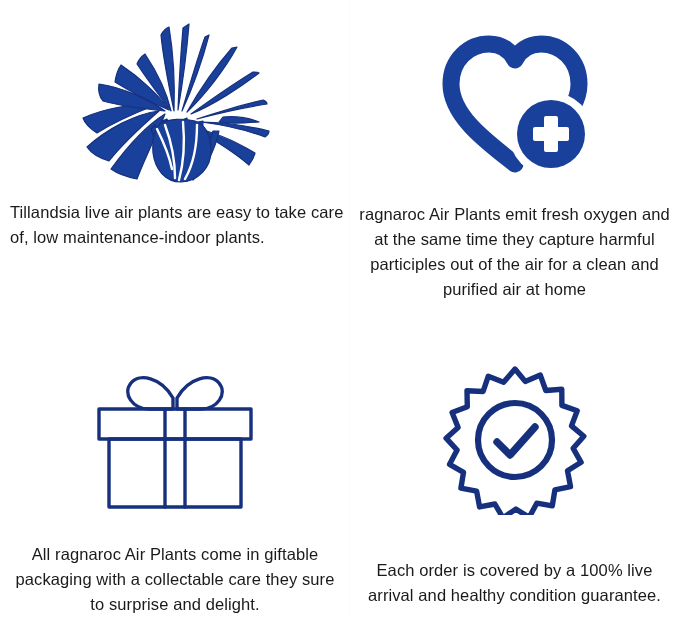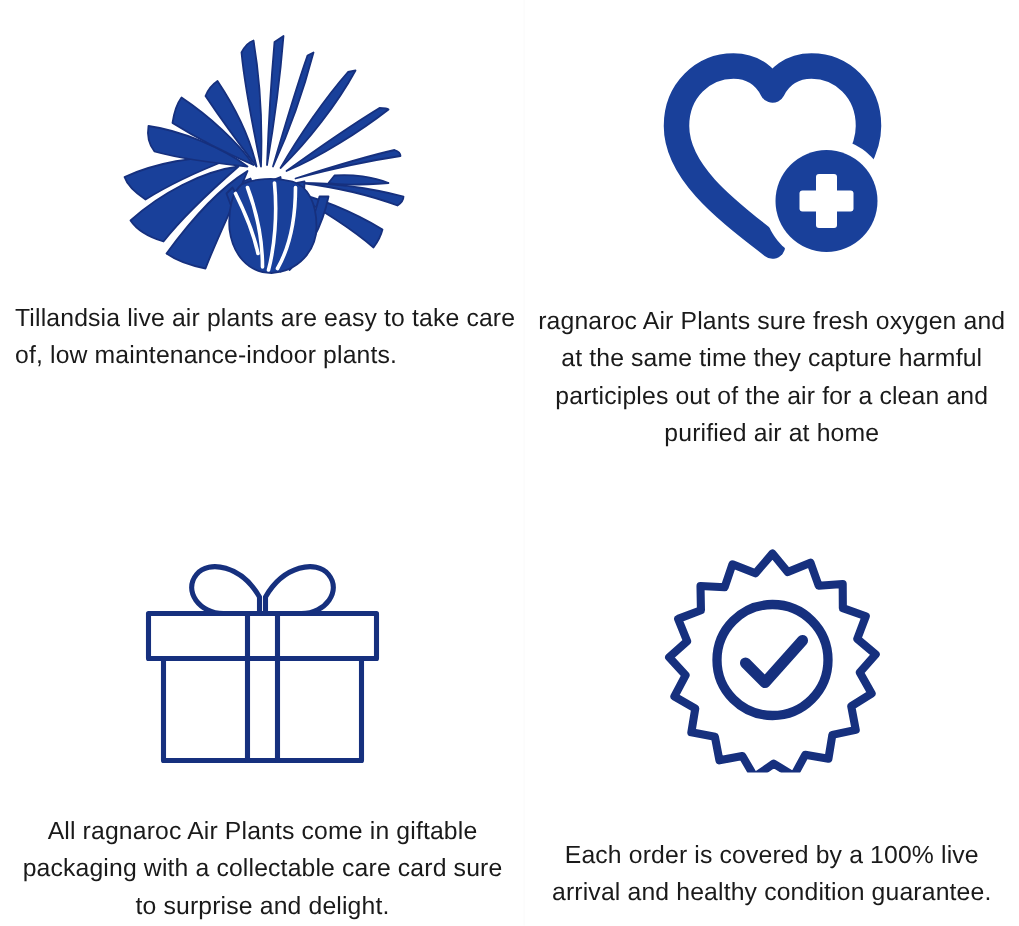--- a/index.html
+++ b/index.html
@@ -163,21 +163,21 @@
         <circle cx="116" cy="104" r="42" fill="#ffffff"></circle>
 
         <circle cx="116" cy="104" r="34" fill="#19409a"></circle>
 
         <g fill="#ffffff">
           <rect x="109" y="86" width="14" height="36" rx="2"></rect>
           <rect x="98" y="97" width="36" height="14" rx="2"></rect>
         </g>
       </svg>
     </div>
-    <div class="caption">ragnaroc Air Plants sure fresh oxygen and at the same time they capture harmful participles out of the air for a clean and purified air at home</div>
+    <div class="caption">ragnaroc Air Plants emit fresh oxygen and at the same time they capture harmful participles out of the air for a clean and purified air at home</div>
   </div>
 
   <div class="feature-cell col-left cell-gift">
     <div class="icon-wrap">
       <svg width="176" height="146" viewBox="0 0 176 146" aria-hidden="true">
         <g fill="none" stroke="#16307e" stroke-width="3.4" stroke-linejoin="round" stroke-linecap="round">
 
           <path d="M86 33 C 74 12, 52 8, 44 18 C 35 29, 46 44, 62 44 L 86 44 Z"></path>
 
           <path d="M90 33 C 102 12, 124 8, 132 18 C 141 29, 130 44, 114 44 L 90 44 Z"></path>
@@ -187,21 +187,21 @@
           <rect x="22" y="74" width="132" height="68"></rect>
 
           <line x1="78" y1="44" x2="78" y2="74"></line>
           <line x1="98" y1="44" x2="98" y2="74"></line>
 
           <line x1="78" y1="74" x2="78" y2="142"></line>
           <line x1="98" y1="74" x2="98" y2="142"></line>
         </g>
       </svg>
     </div>
-    <div class="caption">All ragnaroc Air Plants come in giftable packaging with a collectable care card sure to surprise and delight.</div>
+    <div class="caption">All ragnaroc Air Plants come in giftable packaging with a collectable care they sure to surprise and delight.</div>
   </div>
 
   <div class="feature-cell cell-badge">
     <div class="icon-wrap">
       <svg width="150" height="150" viewBox="0 0 150 150" aria-hidden="true">
 
         <polygon points="75,4 85.2,16.4 100.3,10.1 105.8,25.5 121.8,24.3 121.9,40.4 137.2,45.8 131.5,60.9 143.8,71.2 133.2,83.3 141.1,97.3 127.5,105.8 130.5,121.6 114.9,124.9 112.3,140.8 96.8,138.2 89.2,152.3 75.8,144.1 63,152.9 54.9,139 39.6,141.9 36.6,126.1 20.9,123.2 23.5,107.4 9.6,99.3 17.1,85.1 6.1,73.2 18.1,62.5 12.1,47.6 27.3,41.8 27,25.7 43.1,26.5 48.3,11.2 63.6,17.2" fill="none" stroke="#16307e" stroke-width="5.4" stroke-linejoin="round"></polygon>
 
         <circle cx="75" cy="75" r="37" fill="none" stroke="#16307e" stroke-width="6.2"></circle>
 

